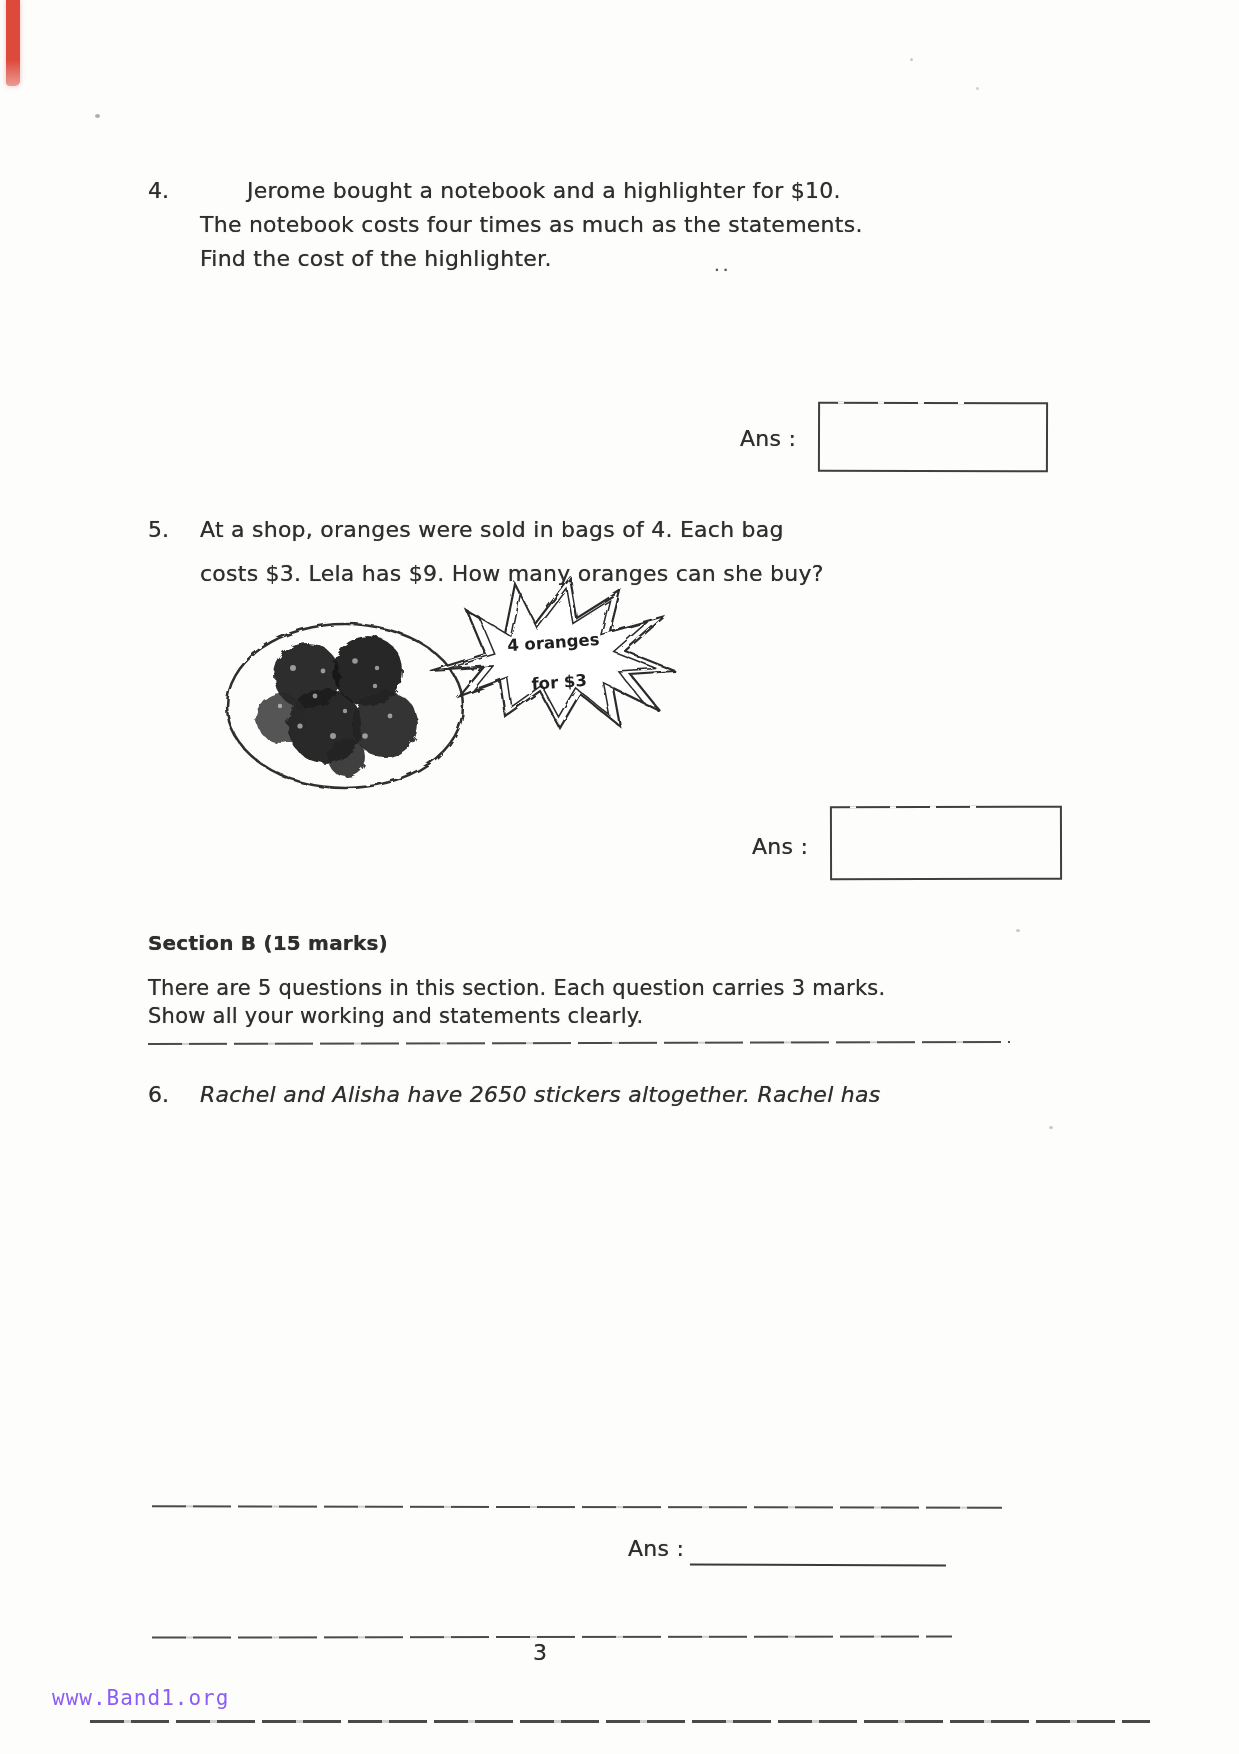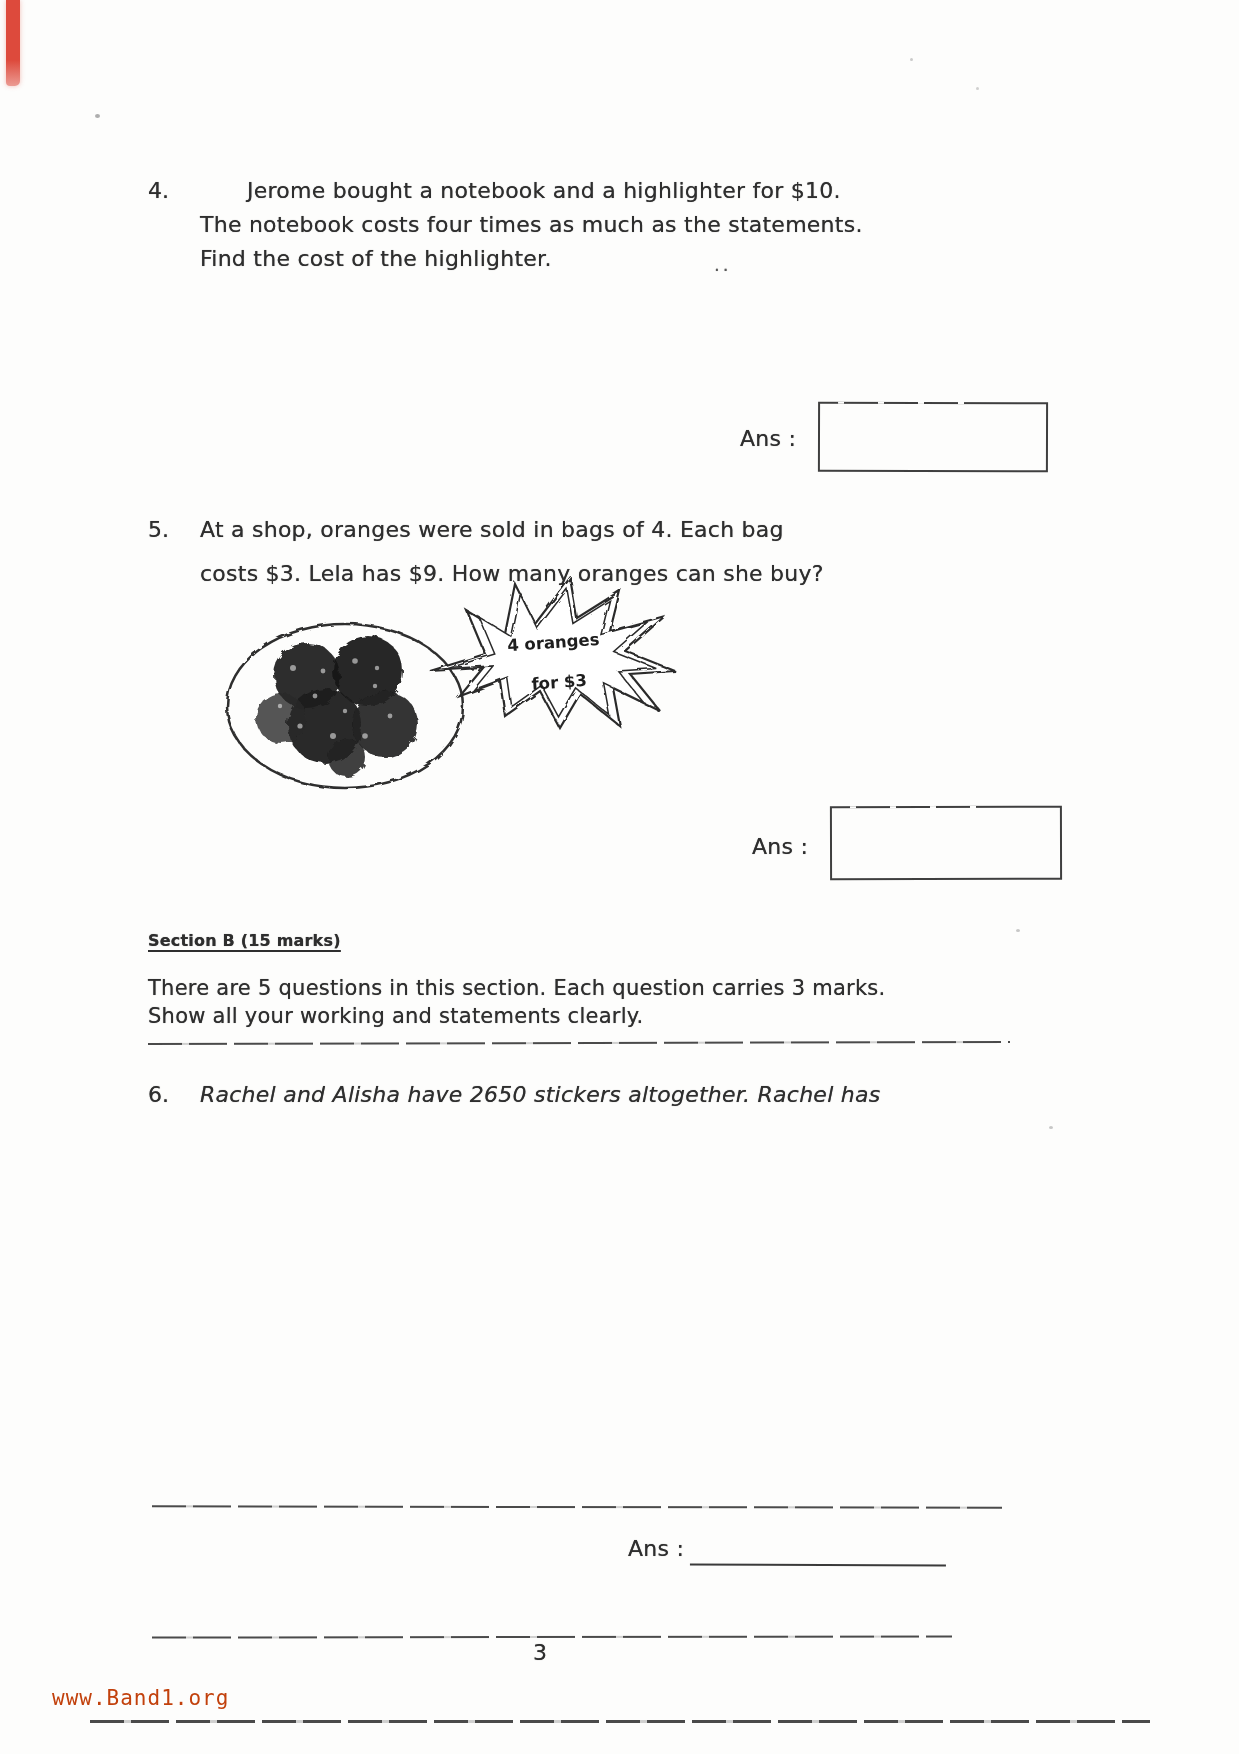--- a/index.html
+++ b/index.html
@@ -20,43 +20,43 @@
   .qnum{position:absolute;font-size:22px;text-shadow:0 0 .7px rgba(46,46,46,.8);}
   .ansbox{
     position:absolute;border:2px solid #3f3f3f;background:transparent;
     transform:rotate(.15deg);
   }
   .ansbox::after{ 
     content:"";position:absolute;left:8%;top:-2px;width:60%;height:2px;
     background:repeating-linear-gradient(90deg,var(--paper) 0 6px,transparent 6px 40px);
   }
   .heading{
-    position:absolute;font-size:16px;font-weight:bold;letter-spacing:.2px;
-    text-decoration:underline;text-decoration-thickness:2px;text-underline-offset:4px;
+    position:absolute;font-size:20px;font-weight:bold;letter-spacing:.2px;
+    text-decoration-thickness:2px;text-underline-offset:4px;
     text-shadow:0 0 .7px rgba(46,46,46,.8);white-space:nowrap;
   }
   .scanline{
     position:absolute;height:2px;
     background:repeating-linear-gradient(90deg,#4a4a4a 0 34px,rgba(74,74,74,.25) 34px 41px,#4a4a4a 41px 79px,transparent 79px 86px);
   }
   .ansline{
     position:absolute;height:26px;border-bottom:2px solid #3a3a3a;
     transform:rotate(.2deg);
   }
   .redstrip{
     position:absolute;left:6px;top:0;width:14px;height:86px;
     background:linear-gradient(180deg,var(--red-strip) 0 70%,rgba(221,74,60,.55));
     border-radius:0 0 5px 4px;box-shadow:0 0 5px rgba(221,74,60,.35);
   }
   .speck{position:absolute;background:#9a9a9a;border-radius:50%;opacity:.8;}
   .figure{position:absolute;left:205px;top:576px;width:500px;height:220px;}
   .pgnum{position:absolute;left:505px;top:1640px;width:70px;text-align:center;font-size:22px;text-shadow:0 0 .7px rgba(46,46,46,.8);}
   .watermark{
     position:absolute;left:52px;top:1686px;font-family:"DejaVu Sans Mono",monospace;
-    font-size:21px;color:#c2410c;letter-spacing:1px;
+    font-size:21px;color:#8b5cf6;letter-spacing:1px;
   }
 </style>
 </head>
 <body>
 
 <div class="page">
 
   <div class="redstrip"></div>
   <div class="speck" style="left:95px;top:114px;width:5px;height:4px;"></div>
   <div class="speck" style="left:910px;top:58px;width:3px;height:3px;opacity:.5;"></div>

